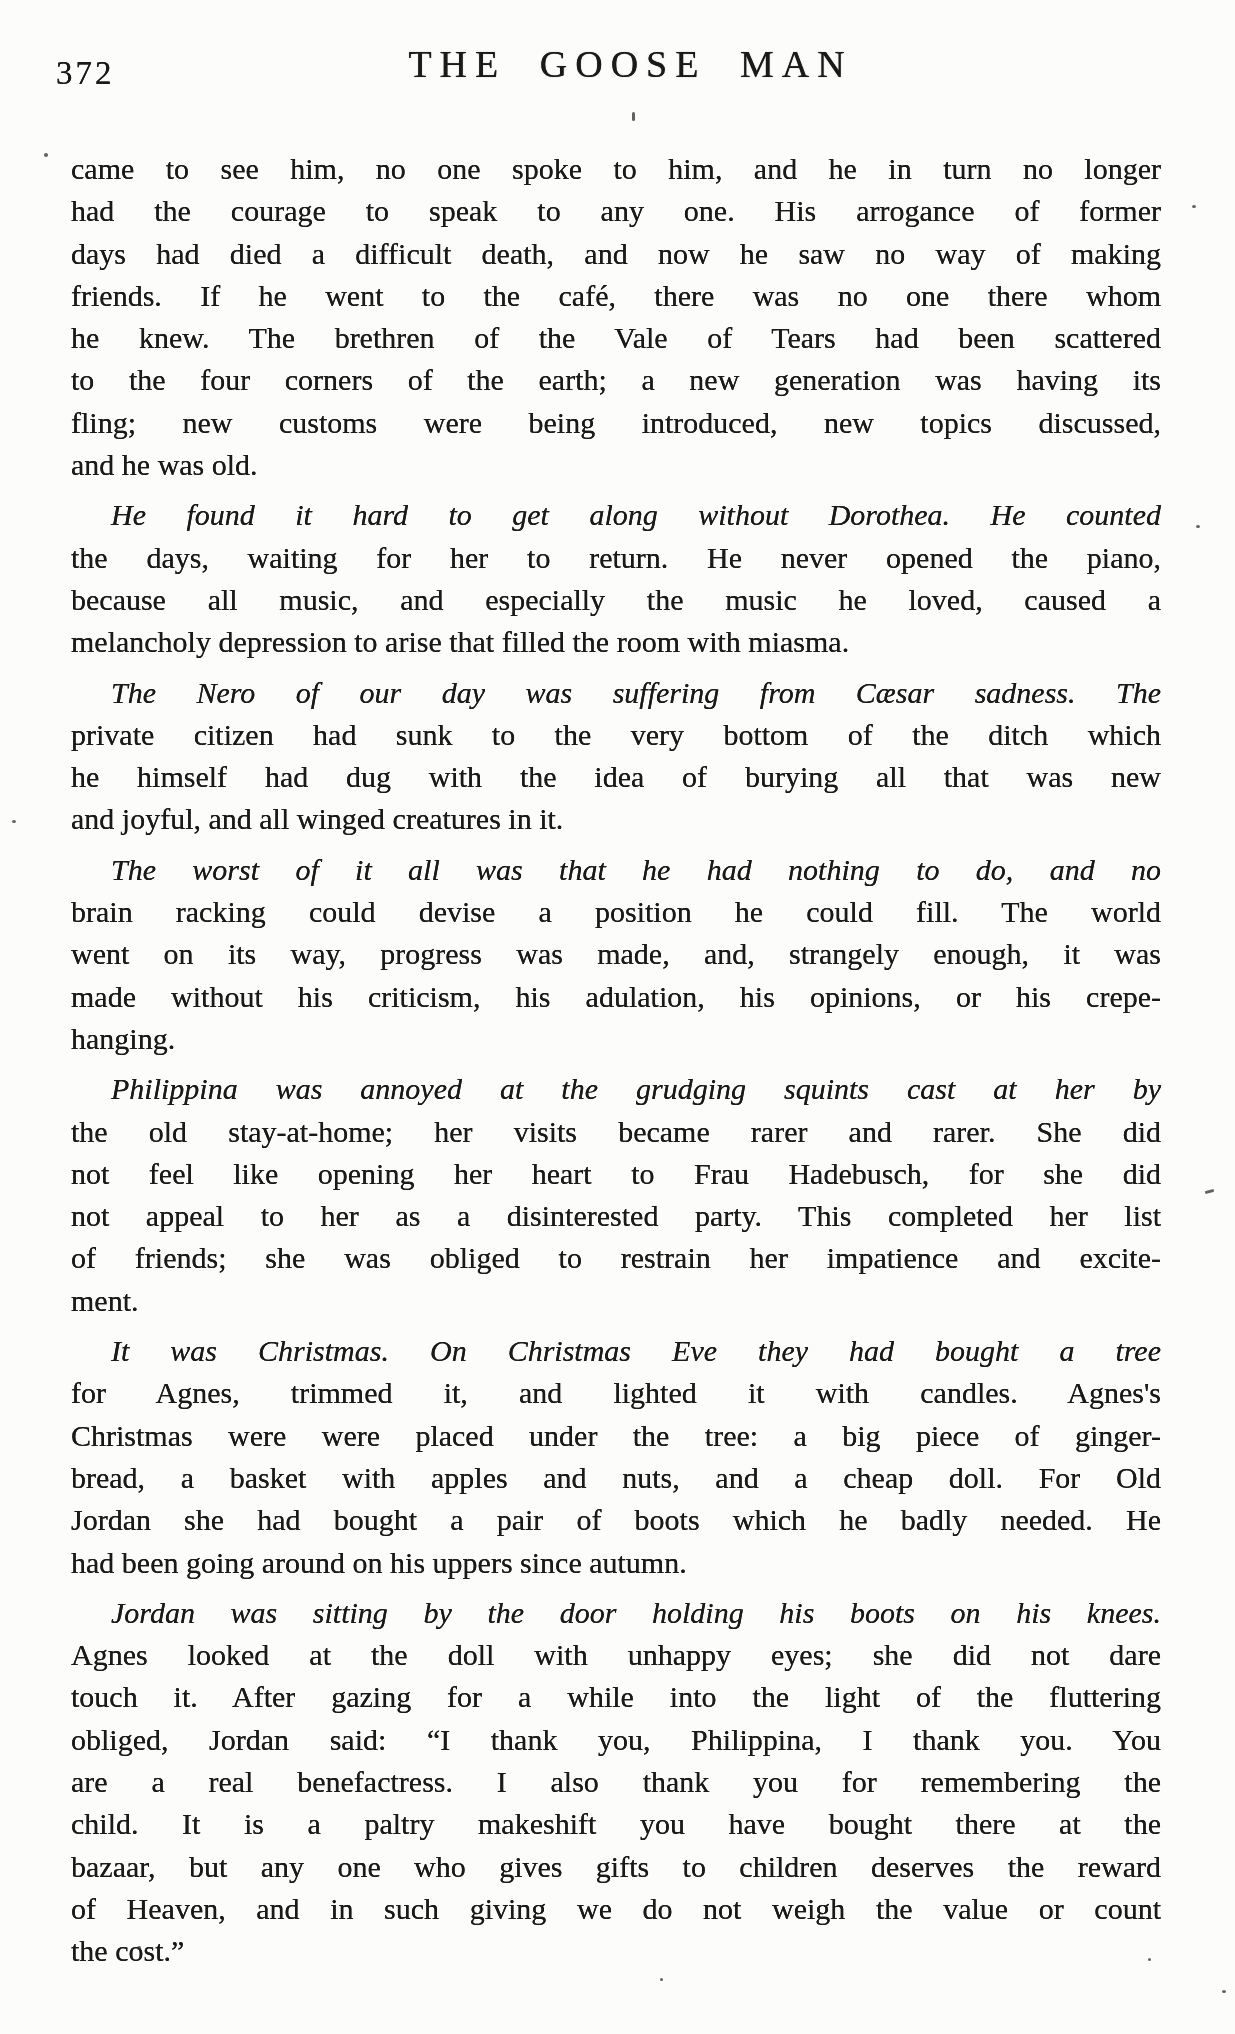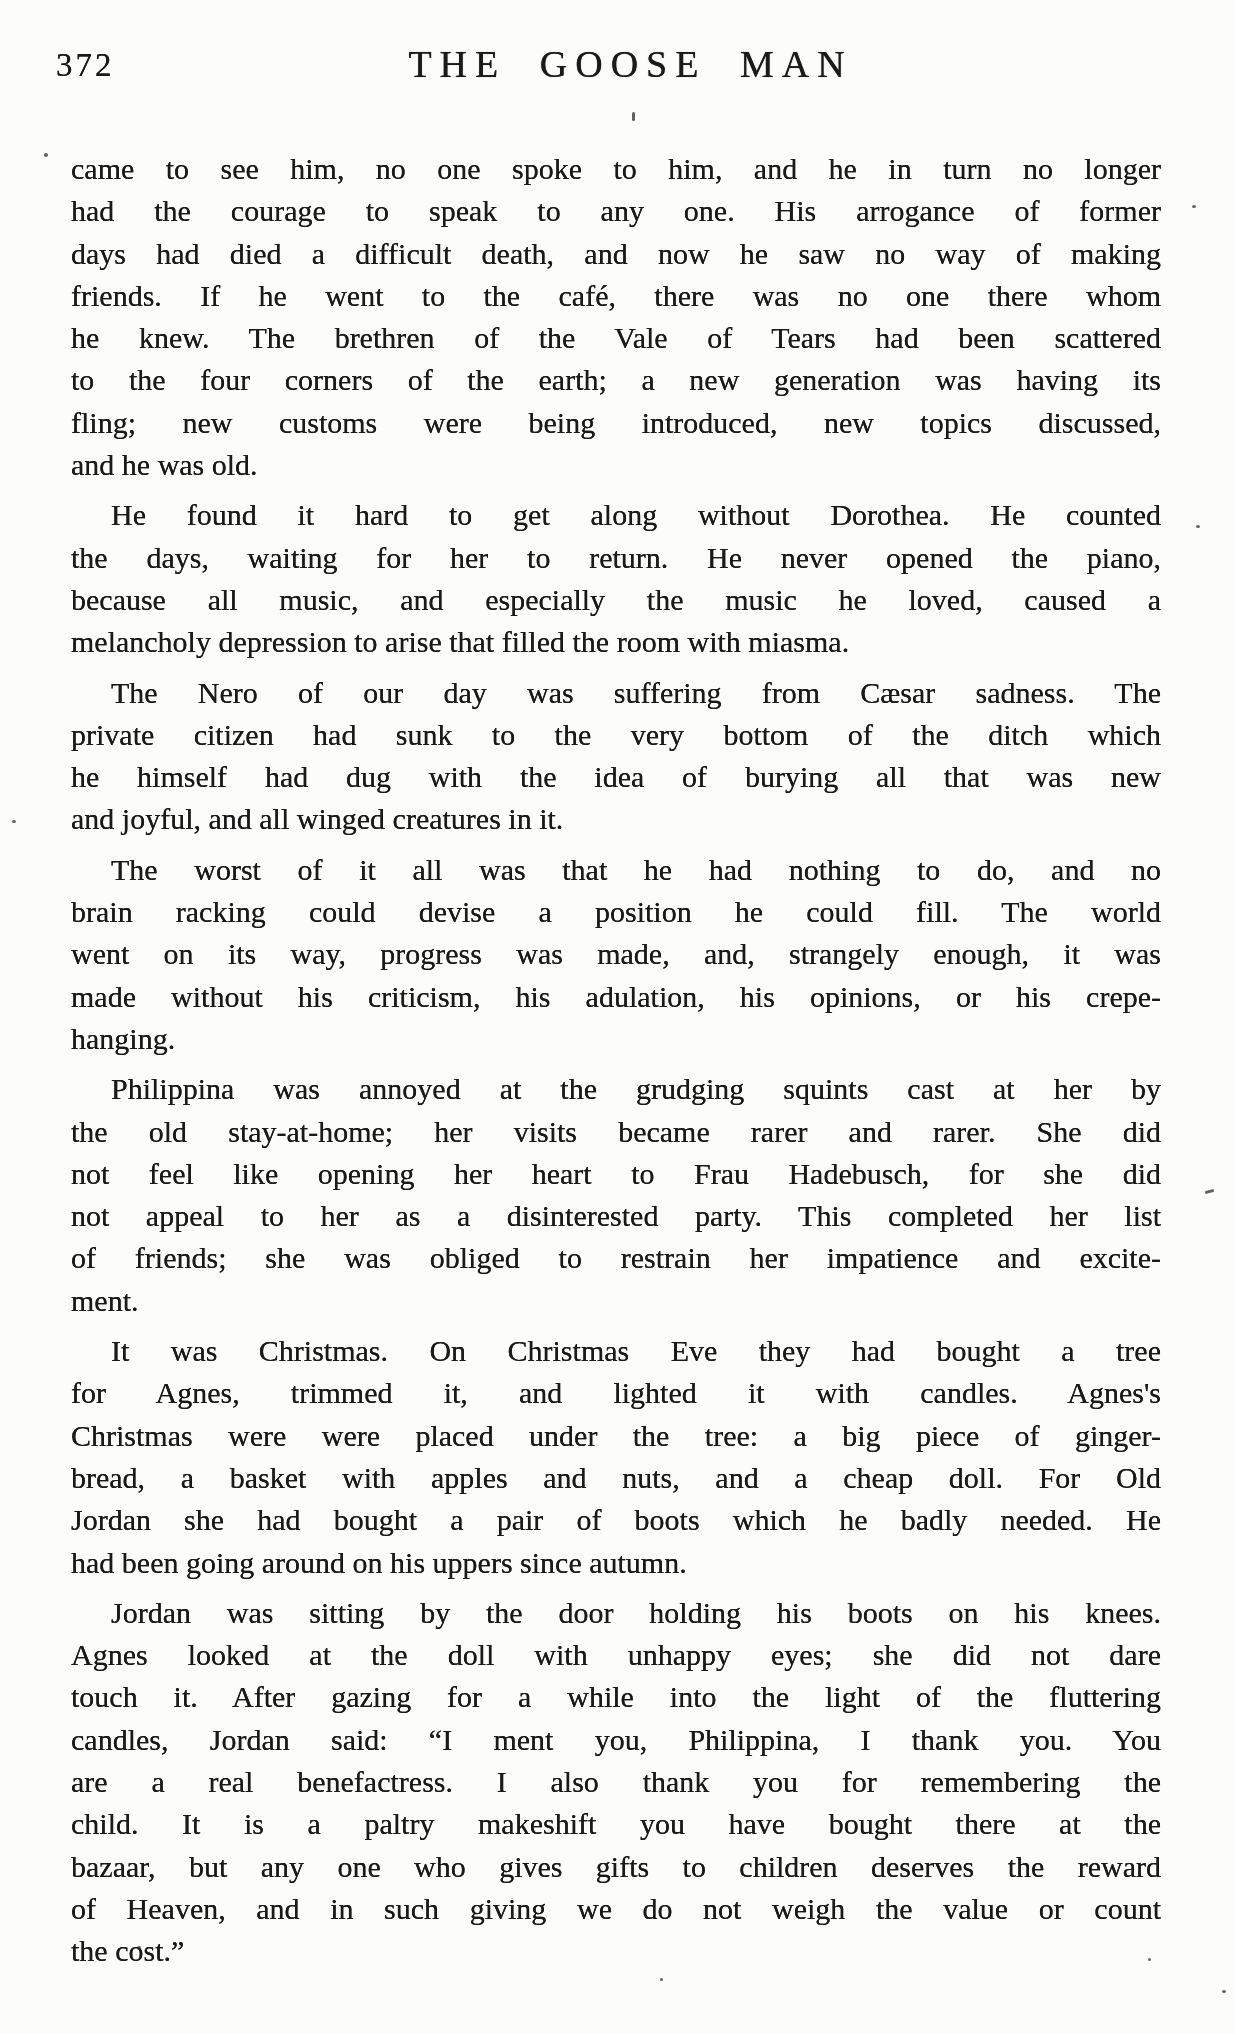--- a/index.html
+++ b/index.html
@@ -6,21 +6,21 @@
   body {
     width: 1235px; height: 2034px;
     background: #fcfcfa;
     color: #1a1a1a;
     font-family: "Liberation Serif", serif;
     position: relative;
     overflow: hidden;
   }
   .page-number {
     position: absolute;
-    left: 56px; top: 47px;
+    left: 56px; top: 55px;
     font-size: 33px;
     letter-spacing: 3px;
     text-shadow: 0 0 0.6px currentColor;
   }
   .running-header {
     position: absolute;
     left: 0; top: 42px; width: 100%;
     text-align: center;
     font-size: 38px;
     letter-spacing: 8px;
@@ -35,21 +35,21 @@
   }
   .paragraph { margin: 8px; padding: 0; }
   .line {
     font-size: 30px;
     line-height: 42.3px;
     text-align: justify;
     text-align-last: justify;
     text-shadow: 0 0 0.55px currentColor;
   }
   .line.lastline { text-align-last: left; }
-  .line.indent { text-indent: 40px; }
+  .line.indent { text-indent: 40px; font-style: italic; }
   .speck {
     position: absolute;
     background: #2e2e2e;
     border-radius: 50%;
     opacity: 0.75;
   }
 </style>
 </head>
 <body>
 
@@ -100,21 +100,21 @@
       <div class="line">for Agnes, trimmed it, and lighted it with candles.  Agnes's</div>
       <div class="line">Christmas were were placed under the tree: a big piece of ginger-</div>
       <div class="line">bread, a basket with apples and nuts, and a cheap doll.  For Old</div>
       <div class="line">Jordan she had bought a pair of boots which he badly needed.  He</div>
       <div class="line lastline">had been going around on his uppers since autumn.</div>
     </div>
     <div class="paragraph">
       <div class="line indent">Jordan was sitting by the door holding his boots on his knees.</div>
       <div class="line">Agnes looked at the doll with unhappy eyes; she did not dare</div>
       <div class="line">touch it.  After gazing for a while into the light of the fluttering</div>
-      <div class="line">candles, Jordan said: “I ment you, Philippina, I thank you.  You</div>
+      <div class="line">obliged, Jordan said: “I thank you, Philippina, I thank you.  You</div>
       <div class="line">are a real benefactress.  I also thank you for remembering the</div>
       <div class="line">child.  It is a paltry makeshift you have bought there at the</div>
       <div class="line">bazaar, but any one who gives gifts to children deserves the reward</div>
       <div class="line">of Heaven, and in such giving we do not weigh the value or count</div>
       <div class="line lastline">the cost.”</div>
     </div>
   </div>
 
 <div class="speck" style="left:44px; top:153px; width:4px; height:4px;"></div>
 <div class="speck" style="left:632px; top:112px; width:3px; height:9px; border-radius:2px;"></div>

